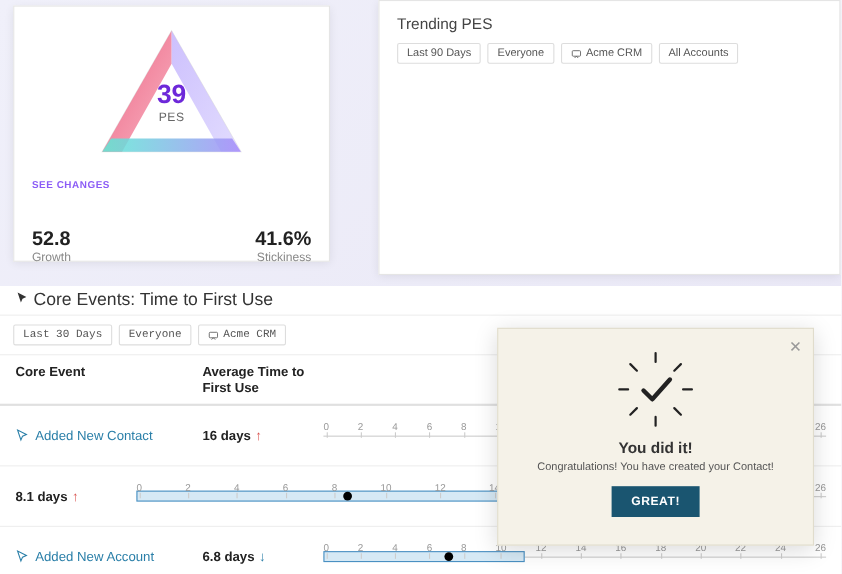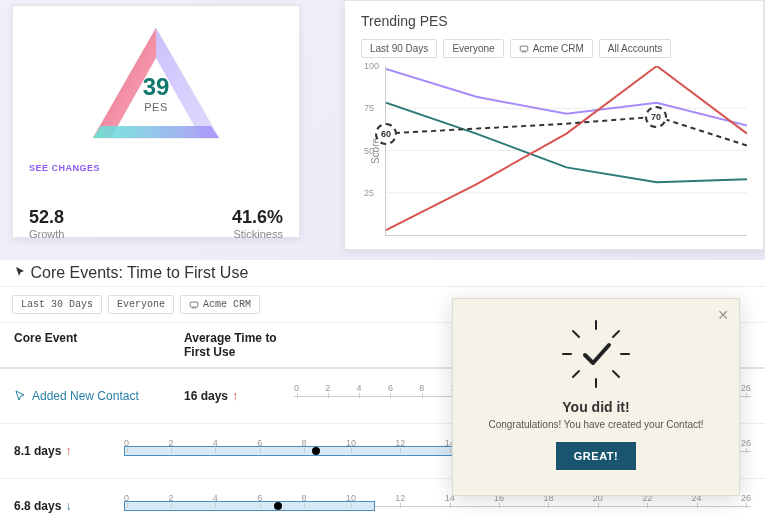--- a/index.html
+++ b/index.html
@@ -1,21 +1,21 @@
 <!DOCTYPE html>
 <html><head>
 <meta charset="utf-8">
 <style>
 * { box-sizing: border-box; margin: 0; padding: 0; }
 body { font-family: -apple-system, BlinkMacSystemFont, "Segoe UI", Arial, sans-serif; background: linear-gradient(135deg, #f0f0fa 0%, #e8e6f5 100%); width: 765px; height: 522px; overflow: hidden; position: relative; color: #333; }
 .card { background: #fff; border: 1px solid #e5e5e5; box-shadow: 0 2px 8px rgba(0,0,0,0.08); position: absolute; }
 .pes-card { left: 12px; top: 5px; width: 288px; height: 233px; padding: 12px 16px; }
 .pes-triangle { position: relative; width: 150px; height: 130px; margin: 0 auto 15px; }
 .pes-center { position: absolute; left: 50%; top: 58%; transform: translate(-50%,-50%); text-align: center; }
-.pes-value { font-size: 24px; font-weight: 700; color: #0f766e; }
+.pes-value { font-size: 24px; font-weight: 700; color: #6d28d9; }
 .pes-label { font-size: 11px; color: #666; letter-spacing: 0.5px; }
 .see-changes { font-size: 9px; color: #8b5cf6; letter-spacing: 0.5px; font-weight: 600; }
 .metrics-row { display: flex; justify-content: space-between; margin-top: 2px; }
 .metric { text-align: left; margin-top: 32px; }
 .metric-right { text-align: right; }
 .metric-value { font-size: 18px; font-weight: 600; color: #222; }
 .metric-label { font-size: 11px; color: #888; }
 .trend-card { left: 344px; top: 0; width: 420px; height: 250px; padding: 12px 16px; }
 .trend-title { font-size: 14px; color: #444; margin-bottom: 10px; }
 .filter-bar { display: flex; gap: 6px; margin-bottom: 8px; }
@@ -108,42 +108,20 @@
         <svg viewBox="0 0 24 24" fill="none" stroke="#666" stroke-width="2">
           <rect x="3" y="5" width="18" height="12" rx="2"></rect>
           <path d="M8 21l4-4 4 4"></path>
         </svg>
         <span>Acme CRM</span>
       </span>
     <span class="chip">
         <span>All Accounts</span>
       </span>
   </div>
-  <div class="chart-area">
-    <div class="y-label">Score</div>
-    <div class="y-tick" style="top:0%">100</div>
-    <div class="y-tick" style="top:25%">75</div>
-    <div class="y-tick" style="top:50%">50</div>
-    <div class="y-tick" style="top:75%">25</div>
-    <svg width="100%" height="100%" viewBox="0 0 360 170" preserveAspectRatio="none">
-      <line x1="0" y1="42.5" x2="360" y2="42.5" stroke="#eee"></line>
-      <line x1="0" y1="85" x2="360" y2="85" stroke="#eee"></line>
-      <line x1="0" y1="127.5" x2="360" y2="127.5" stroke="#eee"></line>
-
-      <polyline points="0,3 90,31 180,48 270,37 360,60" fill="none" stroke="#a78bfa" stroke-width="2"></polyline>
-
-      <polyline points="0,37 90,68 180,102 270,117 360,114" fill="none" stroke="#2d7a7a" stroke-width="2"></polyline>
-
-      <polyline points="0,165 90,119 180,68 270,0 360,68" fill="none" stroke="#d9534f" stroke-width="2"></polyline>
-
-      <polyline points="0,68 90,63 180,58 270,51 360,80" fill="none" stroke="#333" stroke-width="2" stroke-dasharray="5,4"></polyline>
-    </svg>
-    <div class="marker" style="left:-11px;top:57px">60</div>
-    <div class="marker" style="left:259px;top:40px">70</div>
-  </div>
 </div>
 
 <div class="core-panel">
   <div class="core-title">
     <svg class="cursor-icon" viewBox="0 0 24 24" fill="#333">
         <path d="M4 2l6 18 3-7 7-3z"></path>
       </svg>
     <span>Core Events: Time to First Use</span>
   </div>
   <div class="core-filters">
@@ -220,20 +198,26 @@
           <span>18</span>
           <span>20</span>
           <span>22</span>
           <span>24</span>
           <span>26</span>
         </div>
     </div>
   </div>
 
   <div class="core-row">
+    <div class="event-name">
+      <svg viewBox="0 0 24 24" fill="none" stroke="#2a7fa8" stroke-width="2">
+          <path d="M4 2l6 18 3-7 7-3z"></path>
+        </svg>
+      <span>Added New Account</span>
+    </div>
     <div class="avg-val">
         <span>6.8 days</span>
         <span class="arrow-down">↓</span>
       </div>
     <div class="mini-axis">
       <div class="axis-line"></div>
       <div class="box" style="left:0%;width:40%"></div>
       <div class="dot" style="left:24%"></div>
       <div class="axis-ticks" id="ticks-2">
           <span>0</span>

